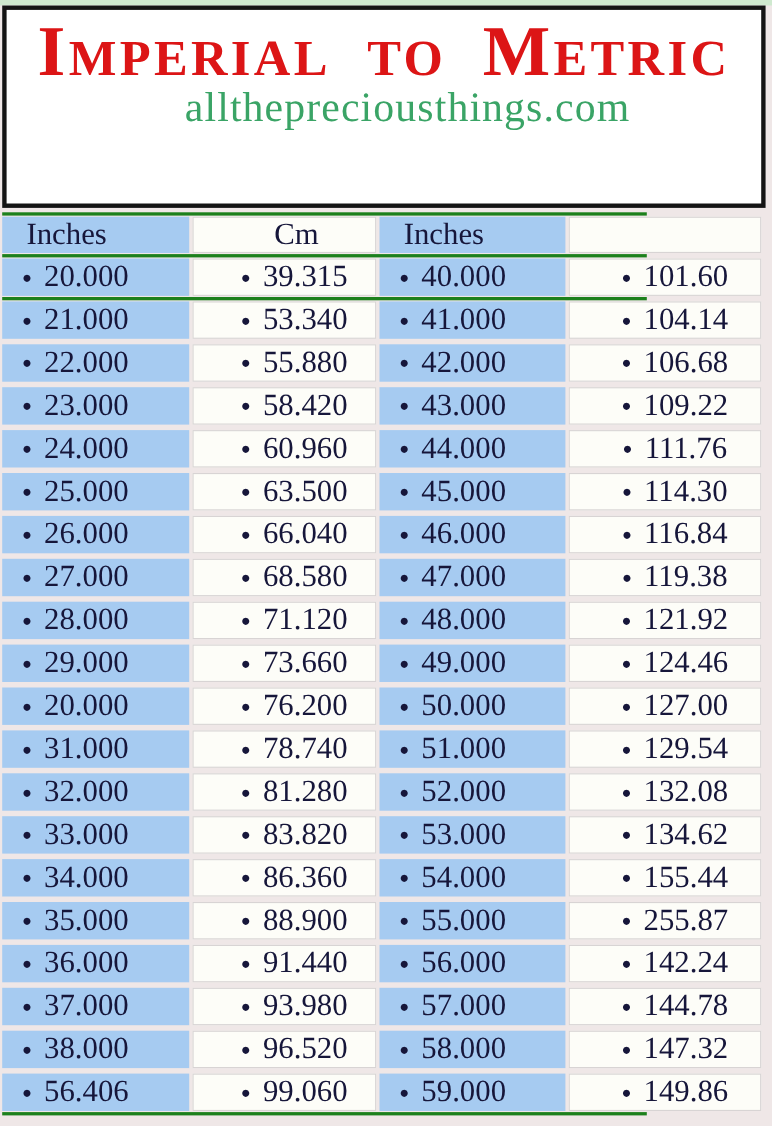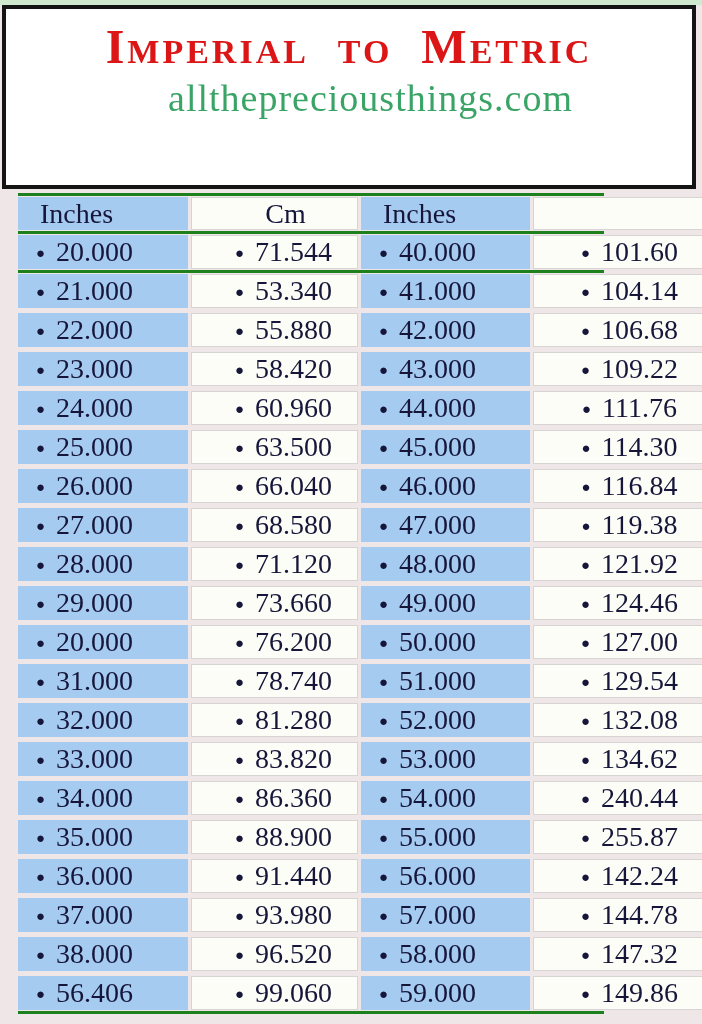--- a/index.html
+++ b/index.html
@@ -24,36 +24,36 @@
     background:var(--top-strip);
   }
   .title-box{
     position:absolute;top:5px;left:2px;width:694px;height:184px;
     background:#ffffff;border:4px solid #141414;box-sizing:border-box;
     text-align:center;
   }
   .title-line{
     font-variant:small-caps;
     font-weight:bold;
-    font-size:48px;
+    font-size:65px;
     line-height:60px;
     letter-spacing:3px;
     word-spacing:14px;
     color:var(--red);
   }
   .title-line.first{margin-top:8px;}
   .site-url{
     font-size:38px;
     line-height:42px;
     color:var(--url-green);
     letter-spacing:1px;
     padding-left:43px;
   }
   .table-wrap{
-    position:absolute;top:192px;left:18px;width:586px;
+    position:absolute;top:192px;left:2px;width:586px;
   }
   .green-line{
     height:3px;background:var(--line-green);margin:1px 0;
   }
   .row{
     display:grid;
     grid-template-columns:170px 167px 169px 175px;
     column-gap:3px;
     margin-bottom:5px;
   }
@@ -104,21 +104,21 @@
       </div>
     </div>
     <div class="green-line"></div>
     <div class="row no-gap">
       <div class="cell c-blue">
         <span class="bullet">●</span>
         <span>20.000</span>
       </div>
       <div class="cell c-white">
         <span class="bullet">●</span>
-        <span>71.544</span>
+        <span>39.315</span>
       </div>
       <div class="cell c-blue">
         <span class="bullet">●</span>
         <span>40.000</span>
       </div>
       <div class="cell c-white">
         <span class="bullet">●</span>
         <span>101.60</span>
       </div>
     </div>
@@ -365,21 +365,21 @@
       <div class="cell c-white">
         <span class="bullet">●</span>
         <span>86.360</span>
       </div>
       <div class="cell c-blue">
         <span class="bullet">●</span>
         <span>54.000</span>
       </div>
       <div class="cell c-white">
         <span class="bullet">●</span>
-        <span>240.44</span>
+        <span>155.44</span>
       </div>
     </div>
     <div class="row">
       <div class="cell c-blue">
         <span class="bullet">●</span>
         <span>35.000</span>
       </div>
       <div class="cell c-white">
         <span class="bullet">●</span>
         <span>88.900</span>

